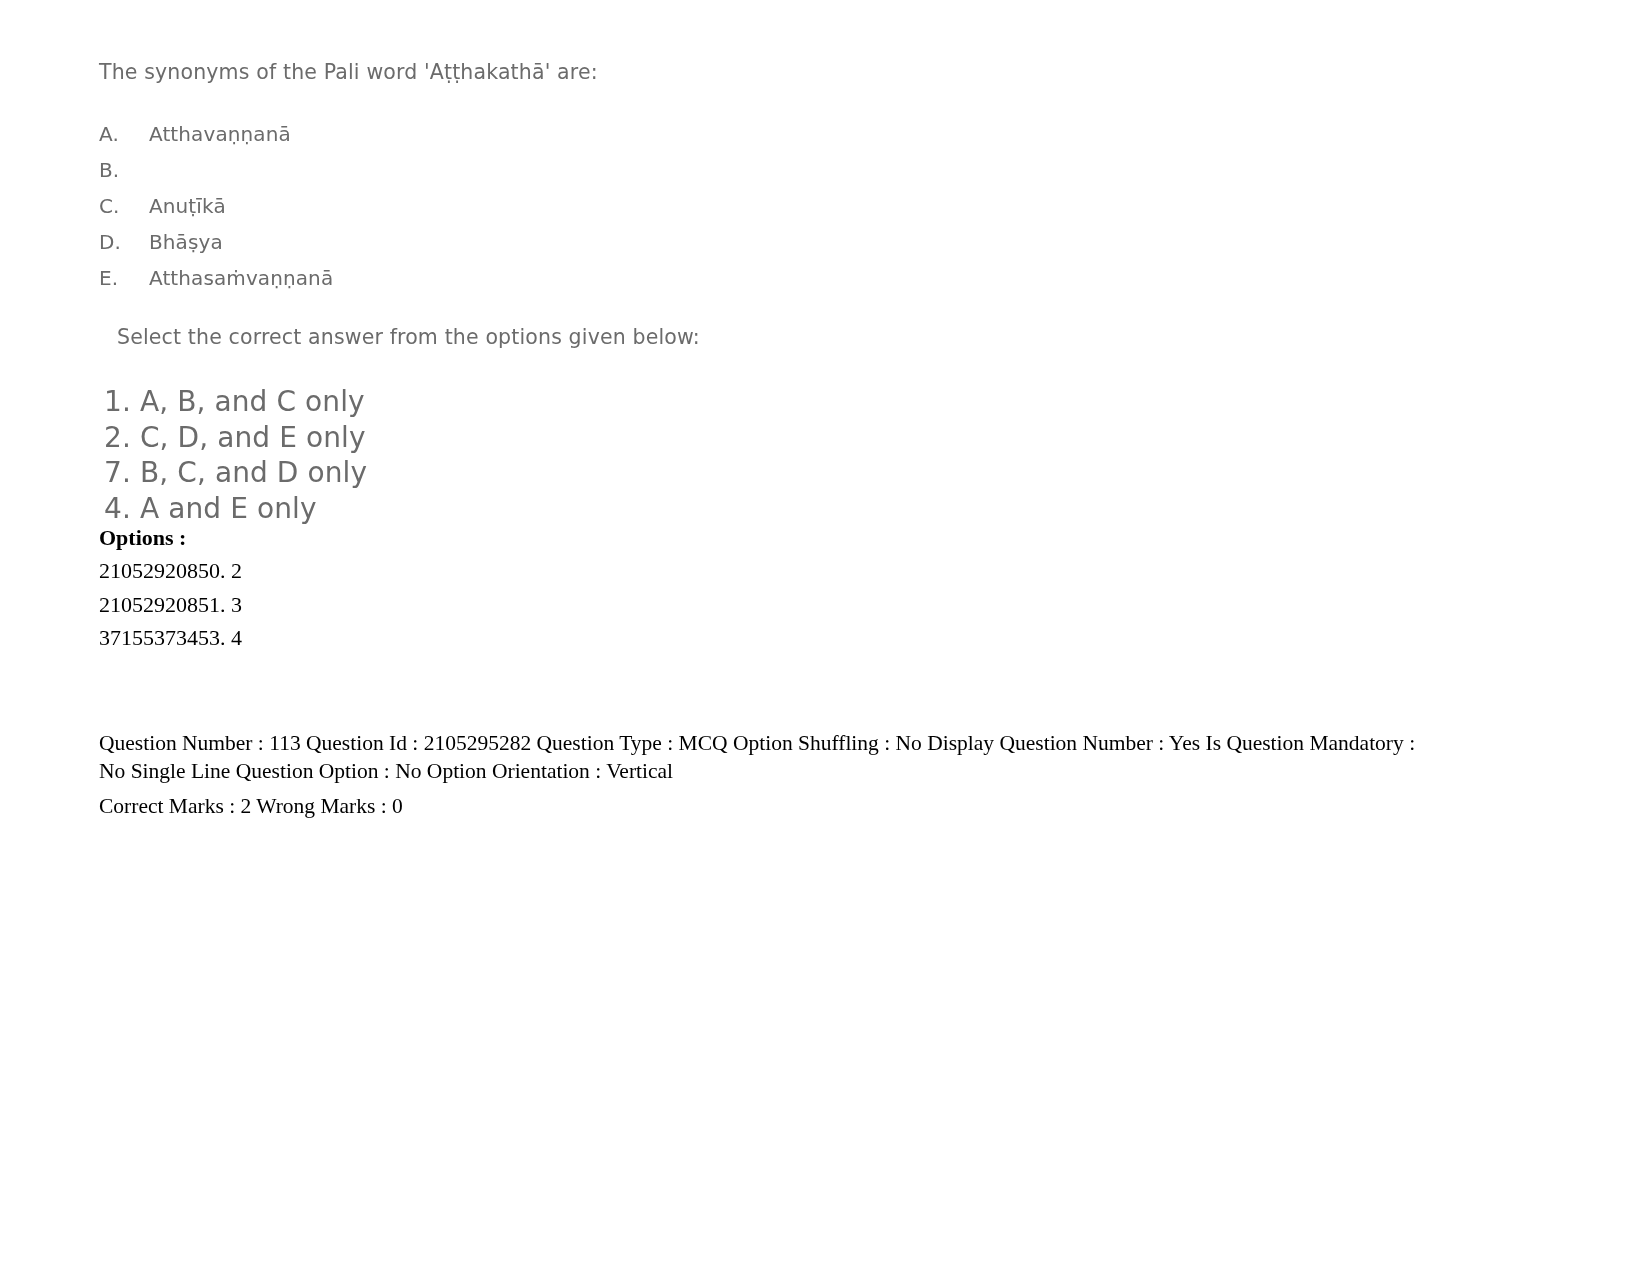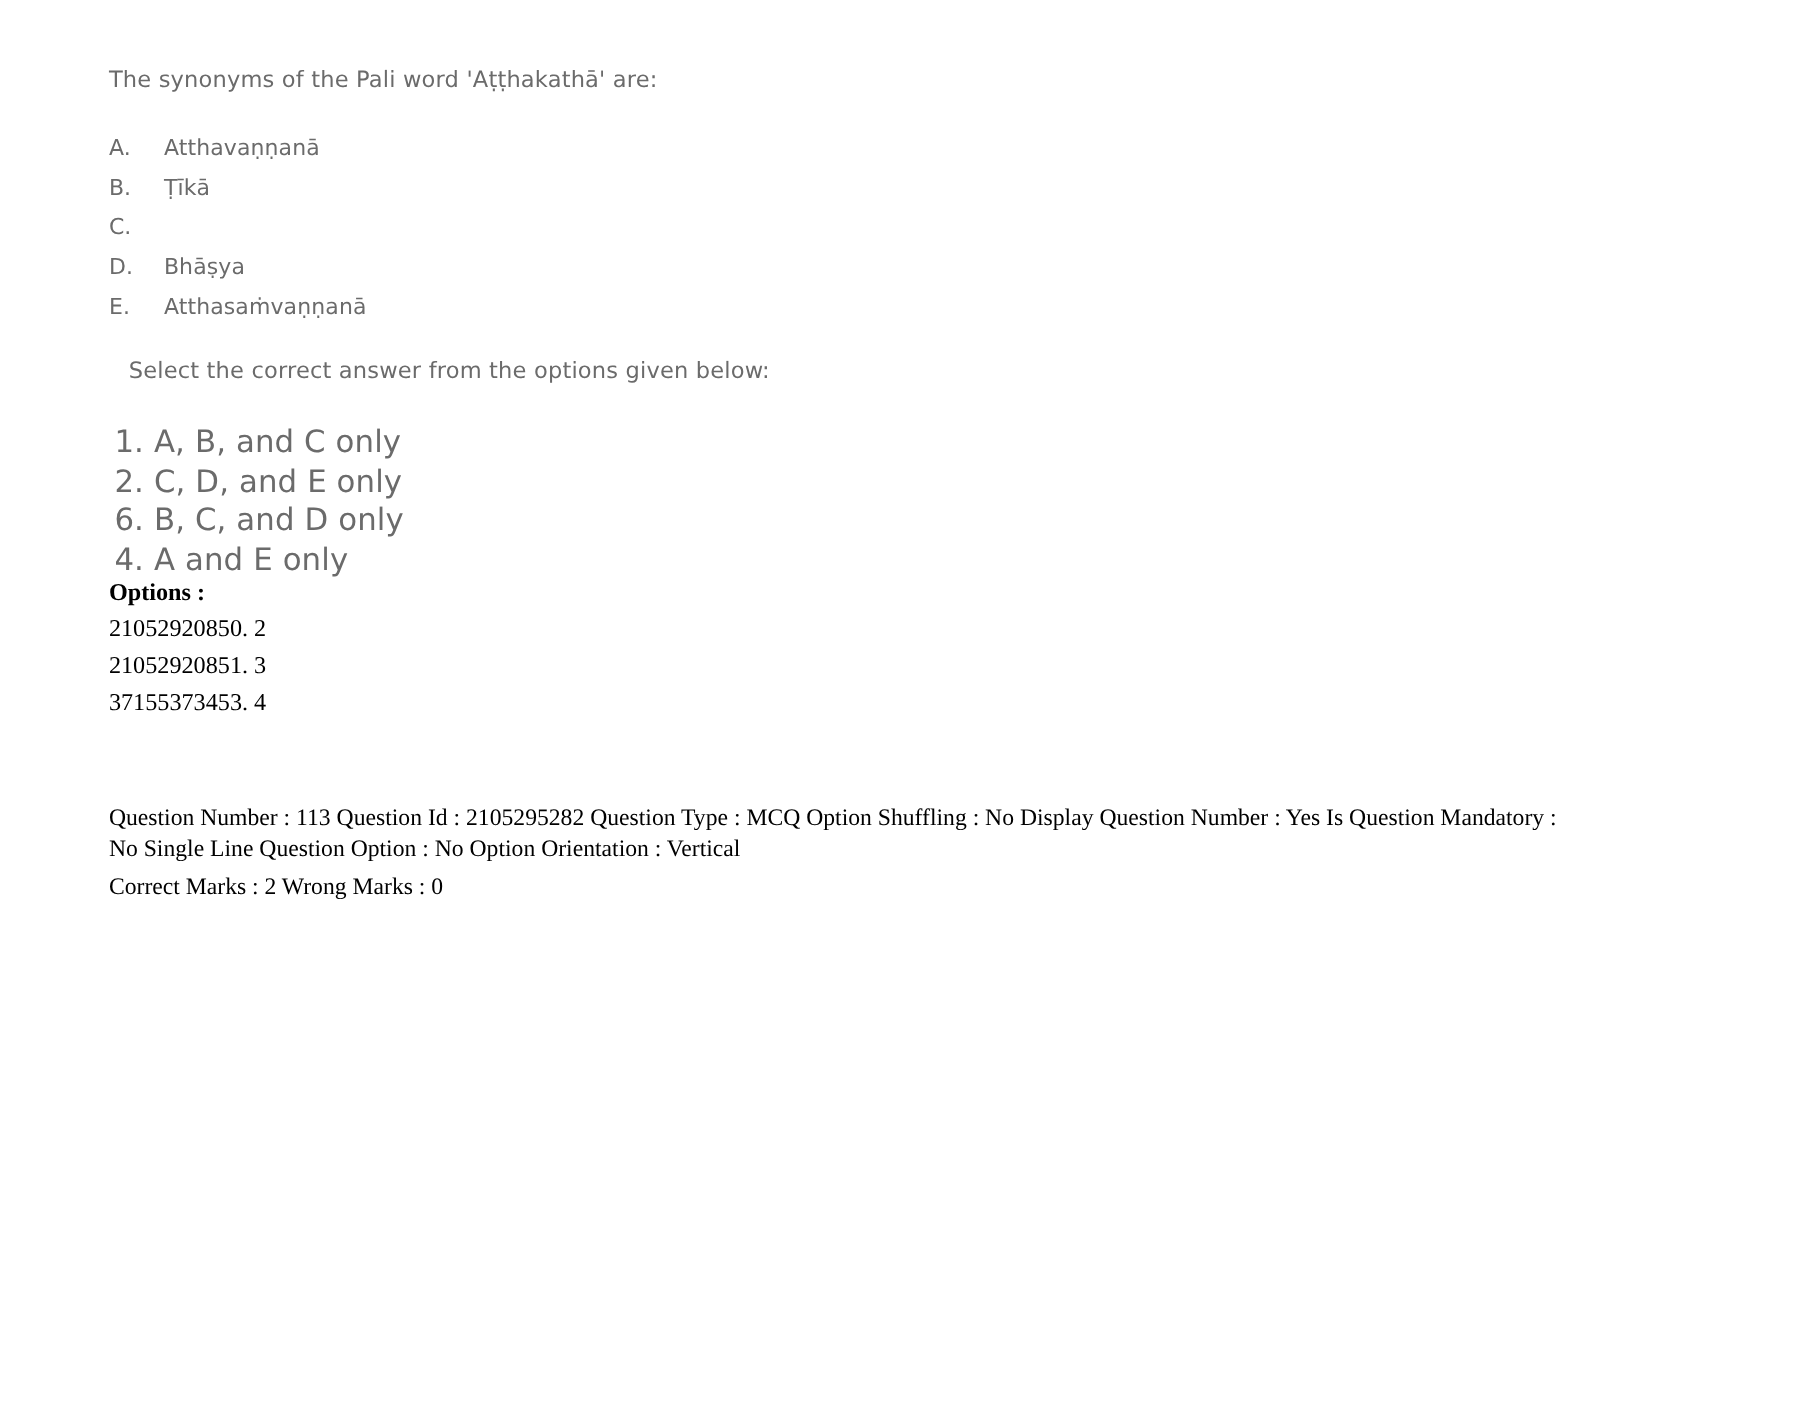--- a/index.html
+++ b/index.html
@@ -138,41 +138,41 @@
 
   <div class="question-stem scan">The synonyms of the Pali word 'Aṭṭhakathā' are:</div>
 
   <div class="option-list">
     <div class="option-row scan">
       <span class="option-letter">A.</span>
       <span class="option-text">Atthavaṇṇanā</span>
     </div>
     <div class="option-row scan">
       <span class="option-letter">B.</span>
-      <span class="option-text">Ṭīkā</span>
     </div>
     <div class="option-row scan">
       <span class="option-letter">C.</span>
+      <span class="option-text">Anuṭīkā</span>
     </div>
     <div class="option-row scan">
       <span class="option-letter">D.</span>
       <span class="option-text">Bhāṣya</span>
     </div>
     <div class="option-row scan">
       <span class="option-letter">E.</span>
       <span class="option-text">Atthasaṁvaṇṇanā</span>
     </div>
   </div>
 
   <div class="select-line scan">Select the correct answer from the options given below:</div>
 
   <div class="choice-list">
     <div class="choice-row scan">1. A, B, and C only</div>
     <div class="choice-row scan">2. C, D, and E only</div>
-    <div class="choice-row scan">6. B, C, and D only</div>
+    <div class="choice-row scan">7. B, C, and D only</div>
     <div class="choice-row scan">4. A and E only</div>
   </div>
 
   <div class="options-heading digital">Options :</div>
 
   <div class="option-ids">
     <div class="option-id-row digital">21052920850. 2</div>
     <div class="option-id-row digital">21052920851. 3</div>
     <div class="option-id-row digital">37155373453. 4</div>
   </div>

